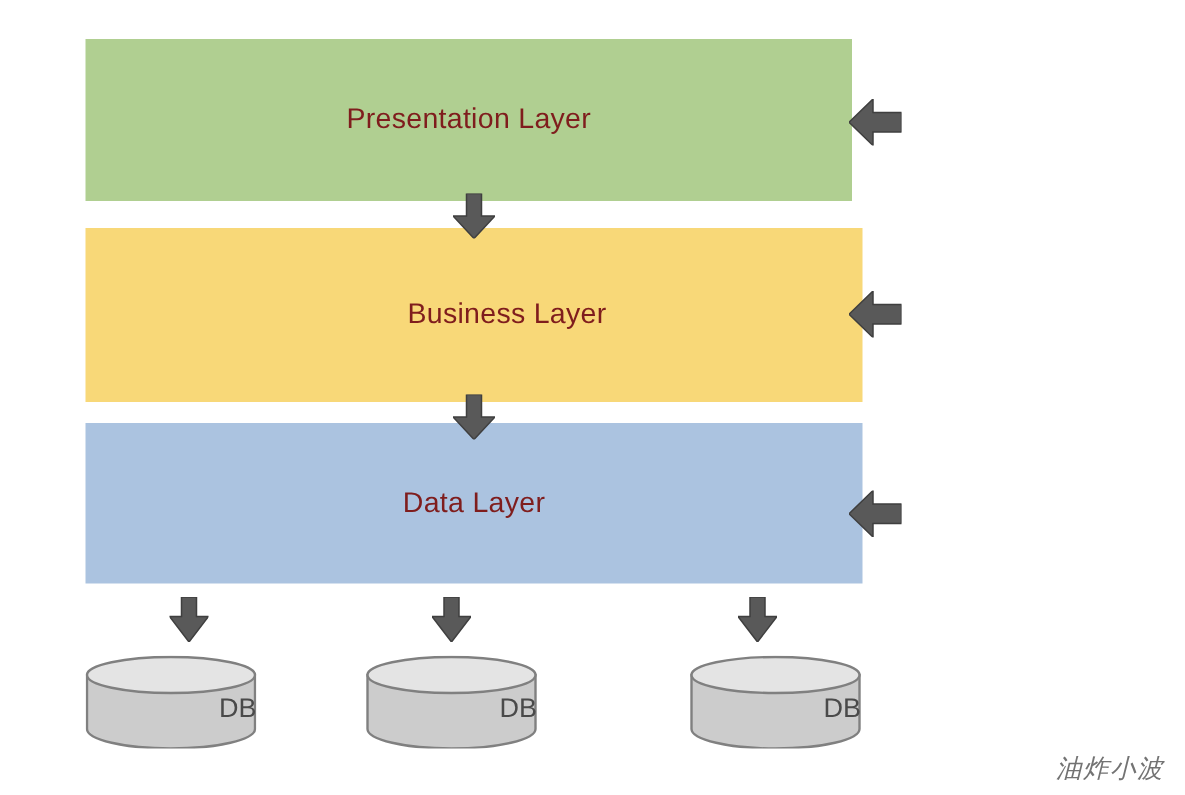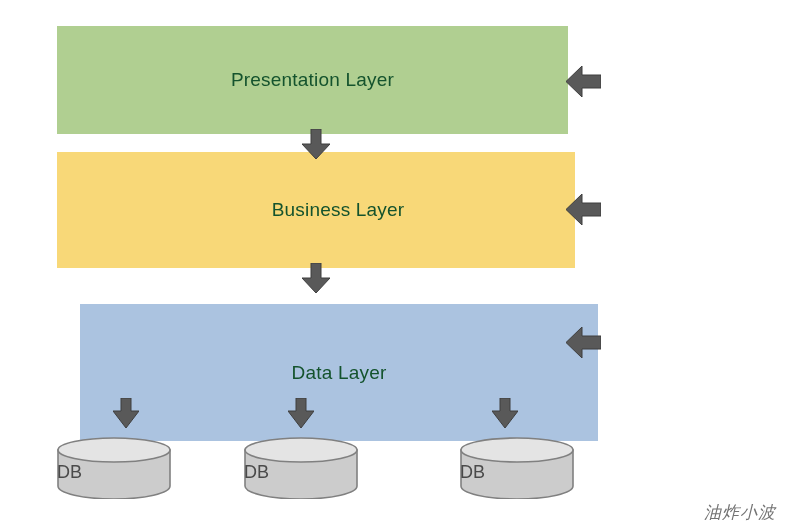--- a/index.html
+++ b/index.html
@@ -22,21 +22,21 @@
   
   .layer {
     position: absolute;
     display: flex;
     align-items: center;
     justify-content: center;
     box-sizing: border-box;
   }
   .layer-label {
     font-size: 19px;
-    color: #14532d;
+    color: #7f1d1d;
     letter-spacing: 0.2px;
     white-space: nowrap;
     line-height: 1.25;
   }
 
   #layer-presentation {
     left: 57px;
     top: 26px;
     width: 511px;
     height: 108px;
@@ -45,25 +45,24 @@
   #layer-business {
     left: 57px;
     top: 152px;
     width: 518px;
     height: 116px;
     background: #f8d878;
     padding-left: 44px;
   }
   #layer-data {
     left: 57px;
-    top: 304px;
+    top: 282px;
     width: 518px;
-    height: 137px;
+    height: 107px;
     background: #abc3e0;
-    margin-left: 23px;
   }
 
   
   #layer-common {
     position: absolute;
     left: 600px;
     top: 26px;
     width: 130px;
     height: 370px;
     background: #eeac72;
@@ -109,21 +108,21 @@
   #db-3 { left: 460px; }
   .db svg { display: block; }
   .db-text {
     position: absolute;
     left: 0;
     top: 0;
     width: 114px;
     height: 62px;
     display: flex;
     align-items: center;
-    justify-content: flex-start;
+    justify-content: flex-end;
     font-size: 18px;
     color: #4a4a4a;
     padding-top: 8px;
     box-sizing: border-box;
   }
 
   
   #watermark {
     position: absolute;
     right: 14px;

